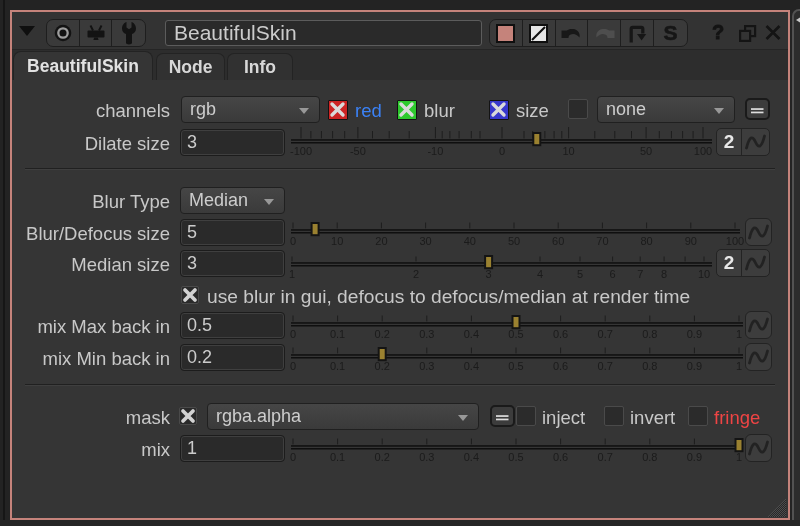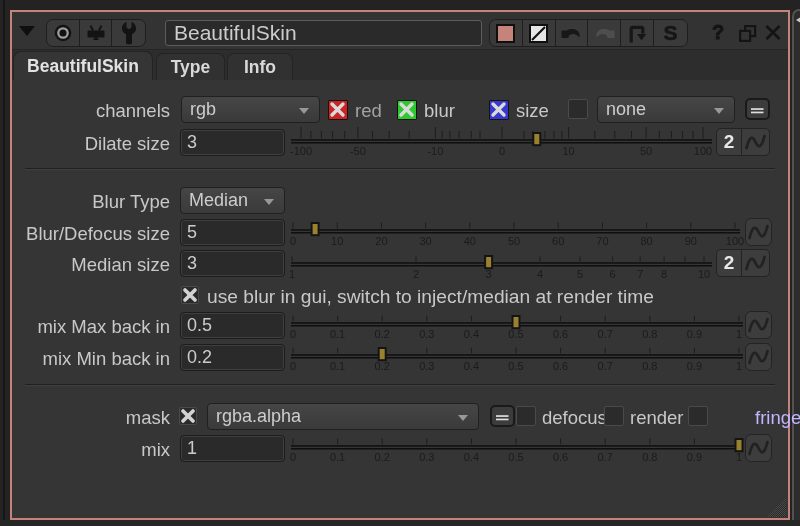--- a/index.html
+++ b/index.html
@@ -66,30 +66,30 @@
 <svg class="abs" style="left:739px;top:25px" width="18" height="17" viewBox="0 0 18 17">
     <rect x="6.1" y="1.1" width="10" height="10" fill="none" stroke="#141414" stroke-width="2.2"></rect>
     <rect x="1.1" y="5.9" width="10" height="10" fill="#333333" stroke="#141414" stroke-width="2.2"></rect>
   </svg>
 <svg class="abs" style="left:764px;top:24px" width="18" height="17" viewBox="0 0 18 17">
     <path d="M2.5 2 L15.5 15 M15.5 2 L2.5 15" stroke="#141414" stroke-width="2.6"></path>
   </svg>
 <div class="abs" style="left:12px;top:49px;width:776px;height:31px;background:#2d2d2d;border-top:1.5px solid #252525;box-sizing:border-box"></div>
 <div class="abs" style="left:12px;top:80px;width:776px;height:438px;background:#353535"></div>
 <div class="abs" style="left:13px;top:51px;width:140px;height:29px;background:#353535;border:1px solid #232323;border-bottom:none;border-radius:8px 8px 0 0;box-sizing:border-box;color:#e2e2e2;font-weight:bold;font-size:17.5px;text-align:center;line-height:28px">BeautifulSkin</div>
-<div class="abs" style="left:156px;top:53px;width:69px;height:27px;background:#313131;border:1px solid #232323;border-bottom:none;border-radius:7px 7px 0 0;box-sizing:border-box;color:#d8d8d8;font-weight:bold;font-size:17.5px;text-align:center;line-height:26px">Type</div>
+<div class="abs" style="left:156px;top:53px;width:69px;height:27px;background:#313131;border:1px solid #232323;border-bottom:none;border-radius:7px 7px 0 0;box-sizing:border-box;color:#d8d8d8;font-weight:bold;font-size:17.5px;text-align:center;line-height:26px">Node</div>
 <div class="abs" style="left:227px;top:53px;width:66px;height:27px;background:#313131;border:1px solid #232323;border-bottom:none;border-radius:7px 7px 0 0;box-sizing:border-box;color:#d8d8d8;font-weight:bold;font-size:17.5px;text-align:center;line-height:26px">Info</div>
 <div style="position:absolute;left:-170px;top:97px;width:340px;text-align:right;color:#c8c8c8;font-size:18.5px;line-height:27px">channels</div>
 <div style="position:absolute;left:181px;top:96px;width:139px;height:27px;background:linear-gradient(#464646,#3a3a3a);border:1px solid #202020;border-radius:4px;box-sizing:border-box;color:#cdcdcd;font-size:18px;line-height:25px;padding-left:8px">rgb<span style="position:absolute;right:10px;top:10.5px;width:0;height:0;border-left:5px solid transparent;border-right:5px solid transparent;border-top:6px solid #989898"></span></div>
 <div style="position:absolute;left:328px;top:100px;width:20px;height:20px;background:#cc2424;border:1.5px solid #131313;box-sizing:border-box;border-radius:1px">
     <svg width="17" height="17" viewBox="0 0 17 17" style="display:block">
       <path d="M3 3 L14 14 M14 3 L3 14" stroke="#dadada" stroke-width="3.4" stroke-linecap="round"></path>
     </svg>
   </div>
-<div style="position:absolute;left:355px;top:97px;color:#a3a3a3;font-size:18.5px;line-height:27px;white-space:nowrap">red</div>
+<div style="position:absolute;left:355px;top:97px;color:#3b82f6;font-size:18.5px;line-height:27px;white-space:nowrap">red</div>
 <div style="position:absolute;left:397px;top:100px;width:20px;height:20px;background:#2ec92e;border:1.5px solid #131313;box-sizing:border-box;border-radius:1px">
     <svg width="17" height="17" viewBox="0 0 17 17" style="display:block">
       <path d="M3 3 L14 14 M14 3 L3 14" stroke="#dadada" stroke-width="3.4" stroke-linecap="round"></path>
     </svg>
   </div>
 <div style="position:absolute;left:424px;top:97px;color:#c8c8c8;font-size:18.5px;line-height:27px;white-space:nowrap">blur</div>
 <div style="position:absolute;left:489px;top:100px;width:20px;height:20px;background:#3838cc;border:1.5px solid #131313;box-sizing:border-box;border-radius:1px">
     <svg width="17" height="17" viewBox="0 0 17 17" style="display:block">
       <path d="M3 3 L14 14 M14 3 L3 14" stroke="#dadada" stroke-width="3.4" stroke-linecap="round"></path>
     </svg>
@@ -226,21 +226,21 @@
       <svg width="25" height="26" viewBox="0 0 25 26" style="display:block;margin:auto">
         <path d="M3.5 19 C6.5 7, 9.5 6.5, 12.5 13 C15.5 19.5, 18.5 19, 21.5 7" stroke="#222222" stroke-width="2.8" fill="none" stroke-linecap="round"></path>
       </svg>
     </div>
   </div>
 <div style="position:absolute;left:181px;top:286px;width:18px;height:18px;background:#2a2a2a;border:1px solid #4a4a4a;box-sizing:border-box;border-radius:2px">
     <svg width="16" height="16" viewBox="0 0 17 17" style="display:block">
       <path d="M3.2 3.2 L13.8 13.8 M13.8 3.2 L3.2 13.8" stroke="#d2d2d2" stroke-width="4" stroke-linecap="round"></path>
     </svg>
   </div>
-<div style="position:absolute;left:207px;top:283px;color:#c8c8c8;font-size:19.2px;line-height:27px;white-space:nowrap">use blur in gui, switch to inject/median at render time</div>
+<div style="position:absolute;left:207px;top:283px;color:#c8c8c8;font-size:19.2px;line-height:27px;white-space:nowrap">use blur in gui, defocus to defocus/median at render time</div>
 <div style="position:absolute;left:-170px;top:313px;width:340px;text-align:right;color:#c8c8c8;font-size:18.5px;line-height:27px">mix Max back in</div>
 <div style="position:absolute;left:180px;top:312px;width:105px;height:27px;background:#2a2a2a;border:1px solid #1c1c1c;box-shadow:0 0 0 1px #3f3f3f inset;border-radius:4px;box-sizing:border-box;color:#cbcbcb;font-size:18px;line-height:25px;padding-left:6px">0.5</div>
 <svg style="position:absolute;left:291px;top:311px;overflow:visible" width="452" height="28">
     <line x1="2.0" y1="4.5" x2="2.0" y2="10.4" stroke="#1d1d1d" stroke-width="1"></line>
     <line x1="46.6" y1="4.5" x2="46.6" y2="10.4" stroke="#1d1d1d" stroke-width="1"></line>
     <line x1="91.2" y1="4.5" x2="91.2" y2="10.4" stroke="#1d1d1d" stroke-width="1"></line>
     <line x1="135.8" y1="4.5" x2="135.8" y2="10.4" stroke="#1d1d1d" stroke-width="1"></line>
     <line x1="180.4" y1="4.5" x2="180.4" y2="10.4" stroke="#1d1d1d" stroke-width="1"></line>
     <line x1="225.0" y1="4.5" x2="225.0" y2="10.4" stroke="#1d1d1d" stroke-width="1"></line>
     <line x1="269.6" y1="4.5" x2="269.6" y2="10.4" stroke="#1d1d1d" stroke-width="1"></line>
@@ -311,25 +311,25 @@
     </svg>
   </div>
 <div style="position:absolute;left:207px;top:403px;width:272px;height:27px;background:linear-gradient(#464646,#3a3a3a);border:1px solid #202020;border-radius:4px;box-sizing:border-box;color:#cdcdcd;font-size:18px;line-height:25px;padding-left:8px">rgba.alpha<span style="position:absolute;right:10px;top:10.5px;width:0;height:0;border-left:5px solid transparent;border-right:5px solid transparent;border-top:6px solid #989898"></span></div>
 <div style="position:absolute;left:490px;top:405px;width:24.5px;height:22px;background:#3c3c3c;border:2px solid #1a1a1a;border-radius:5px;box-sizing:border-box">
     <svg width="20.5" height="18" style="display:block">
       <rect x="4" y="8.2" width="12.5" height="1.7" fill="#dedede"></rect>
       <rect x="4" y="11.6" width="12.5" height="1.7" fill="#dedede"></rect>
     </svg>
   </div>
 <div style="position:absolute;left:516px;top:406px;width:20px;height:20px;background:#2b2b2b;border:1px solid #4a4a4a;box-sizing:border-box;border-radius:2px"></div>
-<div style="position:absolute;left:542px;top:404px;color:#c8c8c8;font-size:18.5px;line-height:27px;white-space:nowrap">defocus</div>
+<div style="position:absolute;left:542px;top:404px;color:#c8c8c8;font-size:18.5px;line-height:27px;white-space:nowrap">inject</div>
 <div style="position:absolute;left:604px;top:406px;width:20px;height:20px;background:#2b2b2b;border:1px solid #4a4a4a;box-sizing:border-box;border-radius:2px"></div>
-<div style="position:absolute;left:630px;top:404px;color:#c8c8c8;font-size:18.5px;line-height:27px;white-space:nowrap">render</div>
+<div style="position:absolute;left:630px;top:404px;color:#c8c8c8;font-size:18.5px;line-height:27px;white-space:nowrap">invert</div>
 <div style="position:absolute;left:688px;top:406px;width:20px;height:20px;background:#2b2b2b;border:1px solid #4a4a4a;box-sizing:border-box;border-radius:2px"></div>
-<div style="position:absolute;left:755px;top:404px;color:#c4b5fd;font-size:18.5px;line-height:27px;white-space:nowrap">fringe</div>
+<div style="position:absolute;left:714px;top:404px;color:#ef4444;font-size:18.5px;line-height:27px;white-space:nowrap">fringe</div>
 <div style="position:absolute;left:-170px;top:436px;width:340px;text-align:right;color:#c8c8c8;font-size:18.5px;line-height:27px">mix</div>
 <div style="position:absolute;left:180px;top:435px;width:105px;height:27px;background:#2a2a2a;border:1px solid #1c1c1c;box-shadow:0 0 0 1px #3f3f3f inset;border-radius:4px;box-sizing:border-box;color:#cbcbcb;font-size:18px;line-height:25px;padding-left:6px">1</div>
 <svg style="position:absolute;left:291px;top:434px;overflow:visible" width="452" height="28">
     <line x1="2.0" y1="4.5" x2="2.0" y2="10.4" stroke="#1d1d1d" stroke-width="1"></line>
     <line x1="46.6" y1="4.5" x2="46.6" y2="10.4" stroke="#1d1d1d" stroke-width="1"></line>
     <line x1="91.2" y1="4.5" x2="91.2" y2="10.4" stroke="#1d1d1d" stroke-width="1"></line>
     <line x1="135.8" y1="4.5" x2="135.8" y2="10.4" stroke="#1d1d1d" stroke-width="1"></line>
     <line x1="180.4" y1="4.5" x2="180.4" y2="10.4" stroke="#1d1d1d" stroke-width="1"></line>
     <line x1="225.0" y1="4.5" x2="225.0" y2="10.4" stroke="#1d1d1d" stroke-width="1"></line>
     <line x1="269.6" y1="4.5" x2="269.6" y2="10.4" stroke="#1d1d1d" stroke-width="1"></line>

